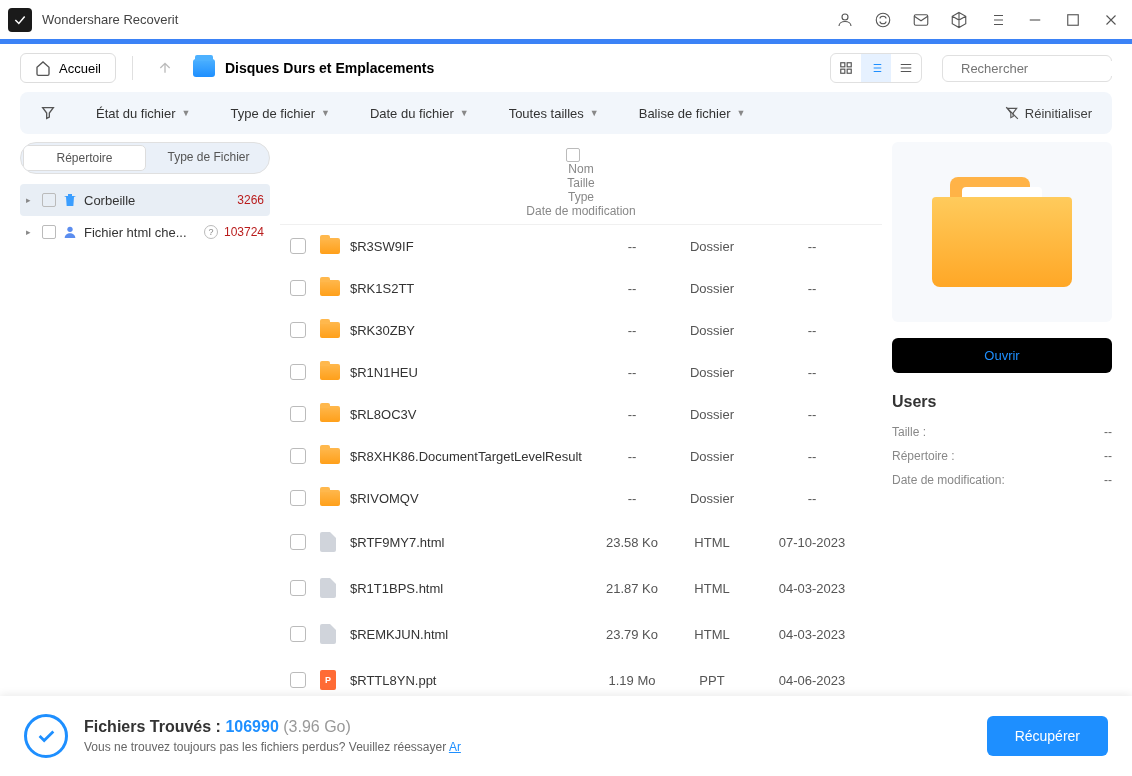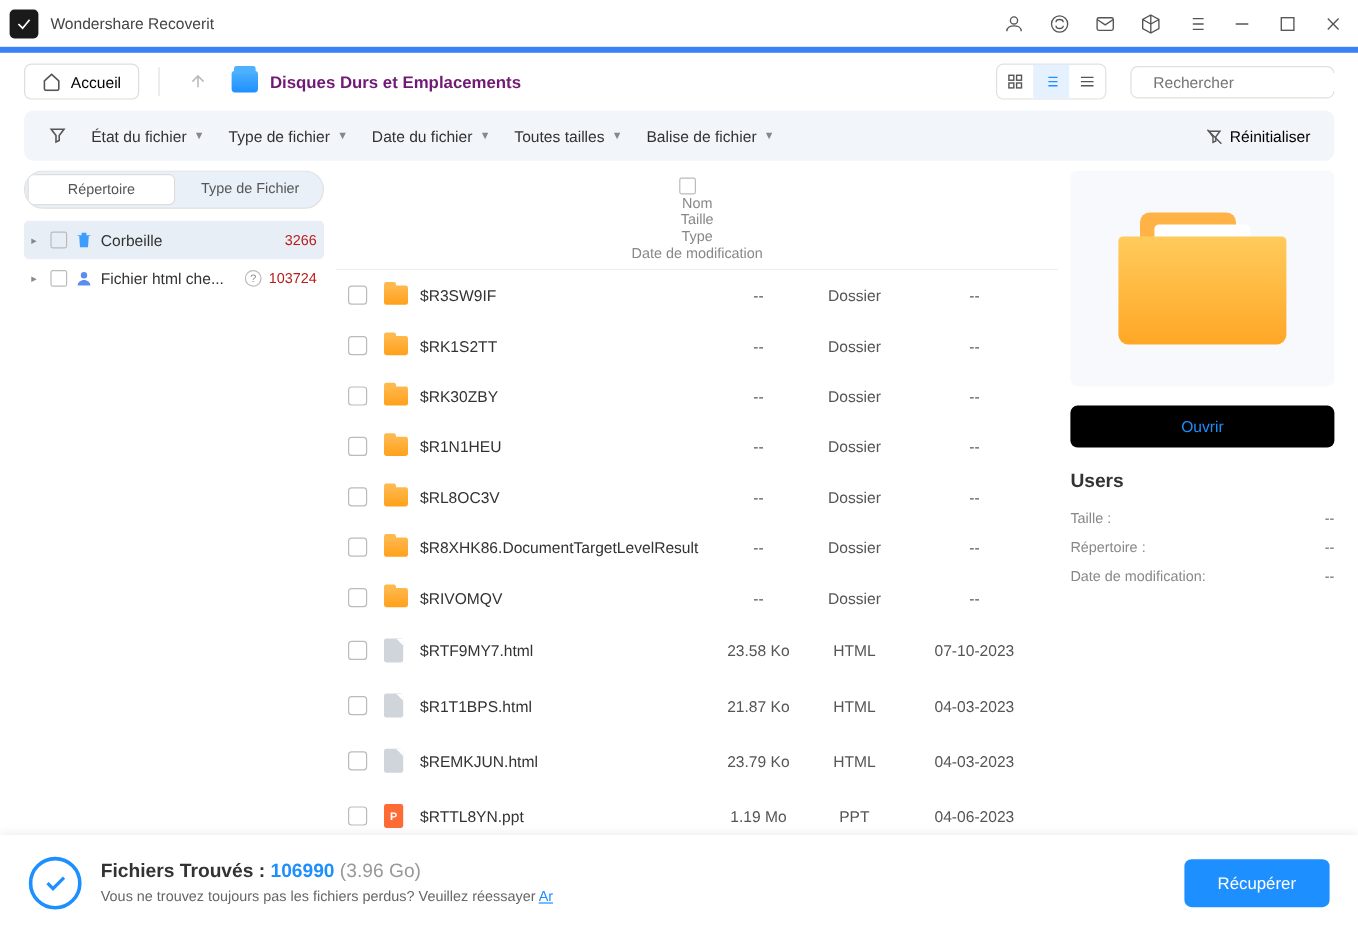--- a/index.html
+++ b/index.html
@@ -11,30 +11,30 @@
 .titlebar-icons { display: flex; gap: 20px; align-items: center; }
 .tb-icon { width: 18px; height: 18px; display: flex; align-items: center; justify-content: center; color: #555; cursor: pointer; }
 .tb-icon svg { stroke: #555; fill: none; stroke-width: 1.5; }
 .toolbar { display: flex; align-items: center; height: 48px; padding: 0 20px; gap: 12px; }
 .btn-home { display: flex; align-items: center; gap: 8px; padding: 6px 14px; border: 1px solid #ddd; border-radius: 6px; background: #fff; cursor: pointer; font-size: 13px; }
 .vsep { width: 1px; height: 24px; background: #e0e0e0; margin: 0 4px; }
 .up-btn { width: 32px; height: 32px; display: flex; align-items: center; justify-content: center; border-radius: 6px; cursor: pointer; color: #bbb; }
 .breadcrumb { display: flex; align-items: center; gap: 10px; }
 .bc-icon { width: 22px; height: 18px; background: linear-gradient(#4db1ff,#1e8fff); border-radius: 3px; position: relative; }
 .bc-icon::before { content: ""; position: absolute; top: -4px; left: 2px; width: 18px; height: 6px; background: #4db1ff; border-radius: 2px 2px 0 0; }
-.bc-text { font-weight: 600; font-size: 14px; color: #701a75; }
+.bc-text { font-weight: 600; font-size: 14px; color: #000000; }
 .toolbar-right { margin-left: auto; display: flex; align-items: center; gap: 20px; }
 .view-group { display: flex; border: 1px solid #e0e0e0; border-radius: 6px; overflow: hidden; }
 .view-btn { width: 30px; height: 28px; display: flex; align-items: center; justify-content: center; cursor: pointer; }
 .view-btn.active { background: #e6f1ff; }
 .search-box { display: flex; align-items: center; gap: 8px; border: 1px solid #e0e0e0; border-radius: 6px; padding: 5px 10px; width: 170px; }
 .search-box input { border: none; outline: none; font-size: 13px; flex: 1; color: #666; }
-.filterbar { display: flex; align-items: center; height: 42px; background: #f2f6fb; padding: 0 20px; gap: 20px; border-radius: 8px; margin: 0 20px; }
+.filterbar { display: flex; align-items: center; height: 42px; background: #f2f6fb; padding: 0 20px; gap: 40px; border-radius: 8px; margin: 0 20px; }
 .filter-item { display: flex; align-items: center; gap: 6px; cursor: pointer; font-size: 13px; color: #333; }
-.reset-btn { margin-left: auto; display: flex; align-items: flex-end; gap: 6px; cursor: pointer; color: #000000; }
+.reset-btn { margin-left: auto; display: flex; align-items: center; gap: 6px; cursor: pointer; color: #404040; }
 .chev { font-size: 9px; color: #888; }
 .main { display: flex; flex: 1; overflow: hidden; padding: 0 20px; margin-top: 8px; }
 .sidebar { width: 250px; display: flex; flex-direction: column; }
 .tab-switch { display: flex; border: 1px solid #e0e0e0; border-radius: 16px; overflow: hidden; margin-bottom: 10px; background: #eaf0f8; }
 .tab-switch .tab { flex: 1; text-align: center; padding: 7px 0; cursor: pointer; font-size: 12px; color: #555; }
 .tab-switch .tab.active { background: #fff; border: 1px solid #ddd; border-radius: 5px; margin: 2px; padding: 5px 0; font-weight: 500; }
 .tree-item { display: flex; align-items: center; padding: 8px 6px; border-radius: 4px; cursor: pointer; gap: 6px; font-size: 13px; }
 .tree-item.selected { background: #e8eef5; }
 .tree-expand { font-size: 9px; color: #888; width: 10px; }
 .tree-check { width: 14px; height: 14px; border: 1px solid #bbb; border-radius: 2px; }

